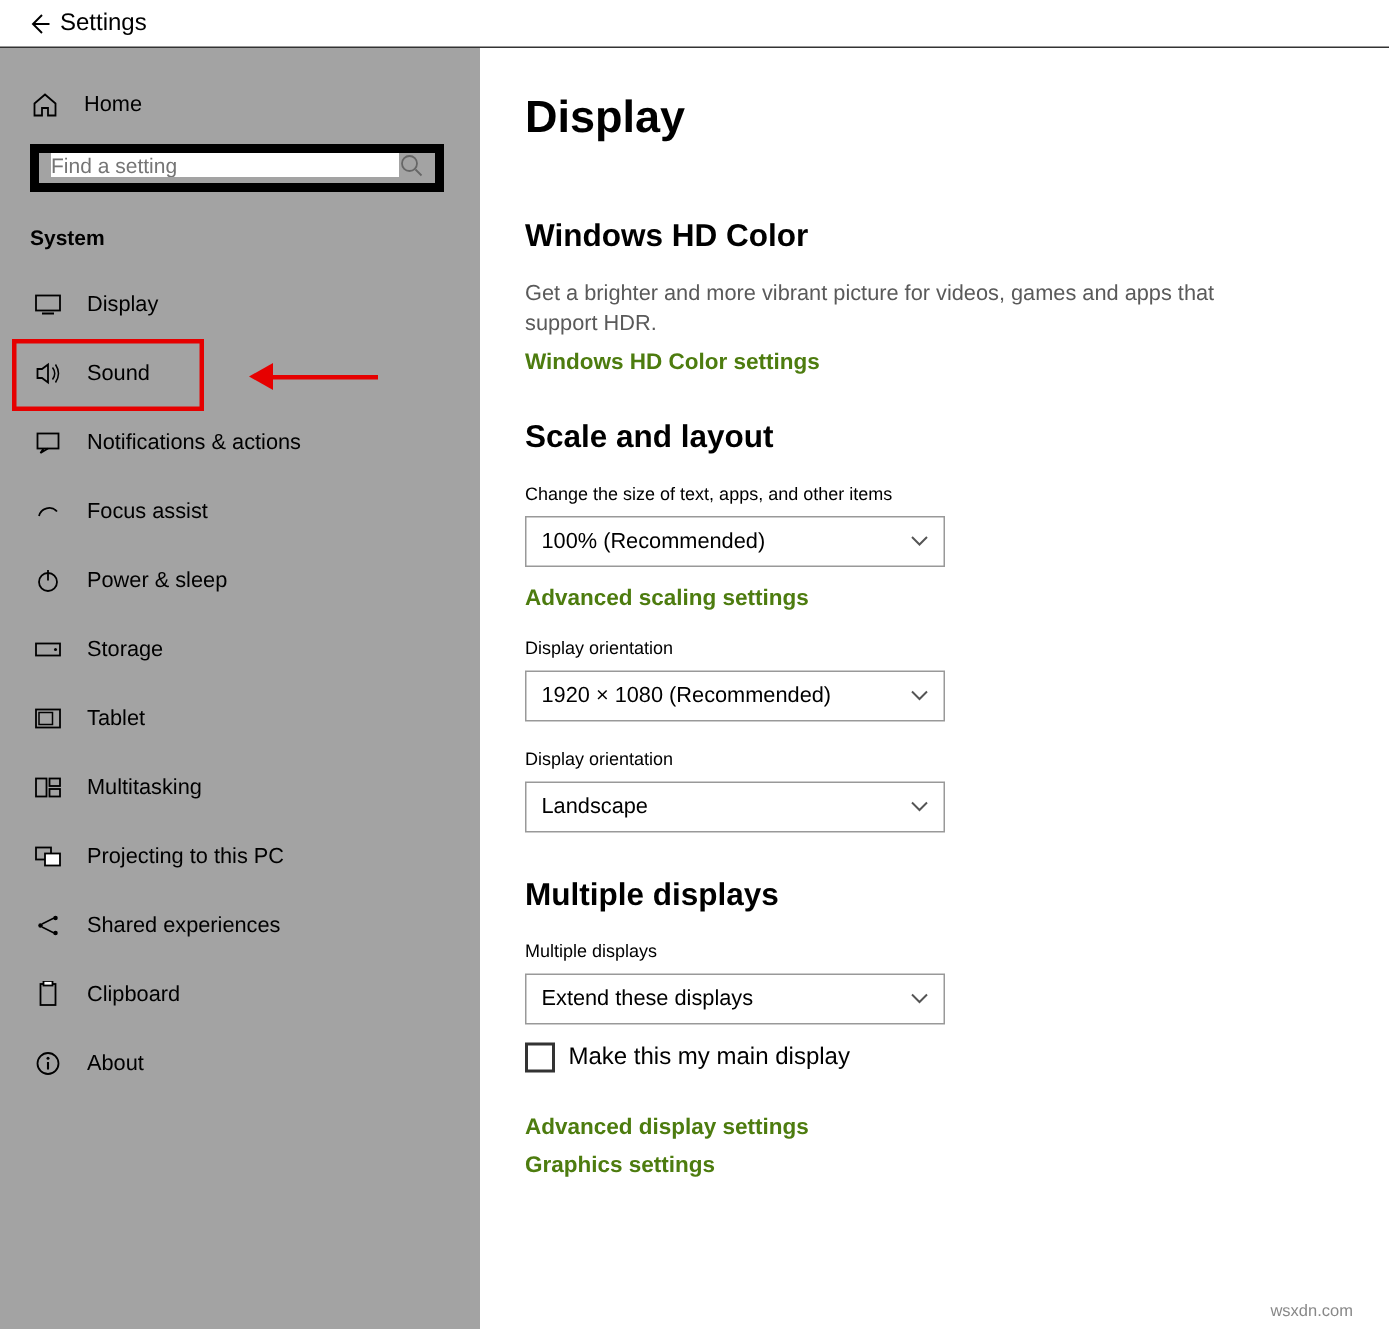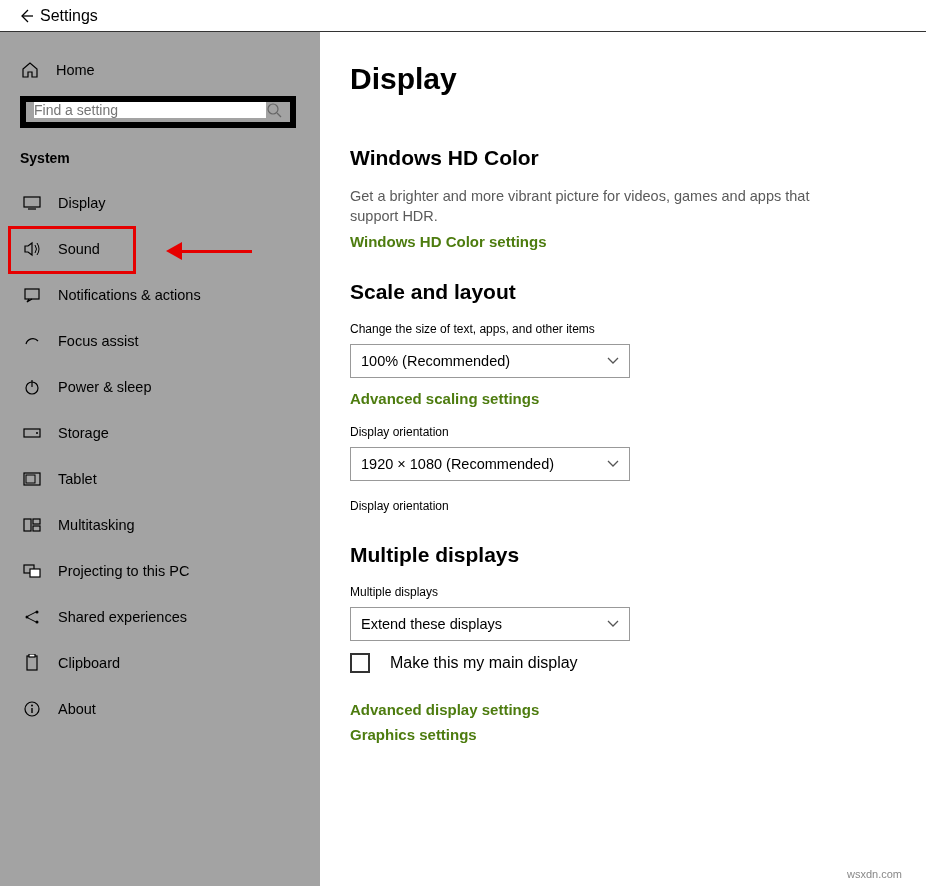--- a/index.html
+++ b/index.html
@@ -22,21 +22,21 @@
   .arrow { position: absolute; left: 166px; top: 210px; display: flex; align-items: center; pointer-events: none; }
   .arrow-line { width: 70px; height: 3px; background: #e60000; }
   .arrow-head { width: 0; height: 0; border-top: 9px solid transparent; border-bottom: 9px solid transparent; border-right: 16px solid #e60000; }
   .main { flex: 1; padding: 30px 40px 0 30px; overflow-y: auto; }
   h1 { font-size: 30px; font-weight: 600; margin-bottom: 50px; color: #000; }
   h2 { font-size: 21px; font-weight: 600; margin-bottom: 16px; margin-top: 30px; color: #000; }
   .desc { font-size: 14.5px; color: #5a5a5a; line-height: 1.4; margin-bottom: 6px; max-width: 480px; }
   .link { font-size: 15px; color: #4d7c0f; cursor: pointer; display: block; margin-bottom: 8px; font-weight: bold; }
   .field-label { font-size: 12px; color: #000; margin-top: 18px; margin-bottom: 8px; }
   .dropdown { width: 280px; height: 34px; border: 1.5px solid #999; display: flex; align-items: center; justify-content: space-between; padding: 0 10px; font-size: 14.5px; cursor: pointer; margin-bottom: 12px; }
-  .checkbox-row { display: flex; align-items: center; gap: 20px; margin: 12px 0 28px 0; cursor: pointer; }
+  .checkbox-row { display: flex; align-items: center; gap: 9px; margin: 12px 0 28px 0; cursor: pointer; }
   .checkbox { width: 20px; height: 20px; border: 2px solid #333; }
   .watermark { position: absolute; bottom: 6px; right: 24px; font-size: 11px; color: #888; }
   svg { display: block; }
 </style>
 </head>
 <body>
 
 <div class="titlebar">
   <div class="back-btn">
     <svg width="16" height="16" viewBox="0 0 16 16">
@@ -215,20 +215,28 @@
     <div class="dropdown">
       <span>1920 × 1080 (Recommended)</span>
       <span>
           <svg width="12" height="8" viewBox="0 0 12 8">
             <path d="M1 1 L6 6 L11 1" stroke="#555" stroke-width="1.3" fill="none"></path>
           </svg>
         </span>
     </div>
 
     <div class="field-label">Display orientation</div>
+    <div class="dropdown">
+      <span>Landscape</span>
+      <span>
+          <svg width="12" height="8" viewBox="0 0 12 8">
+            <path d="M1 1 L6 6 L11 1" stroke="#555" stroke-width="1.3" fill="none"></path>
+          </svg>
+        </span>
+    </div>
 
     <h2>Multiple displays</h2>
     <div class="field-label">Multiple displays</div>
     <div class="dropdown">
       <span>Extend these displays</span>
       <span>
           <svg width="12" height="8" viewBox="0 0 12 8">
             <path d="M1 1 L6 6 L11 1" stroke="#555" stroke-width="1.3" fill="none"></path>
           </svg>
         </span>

